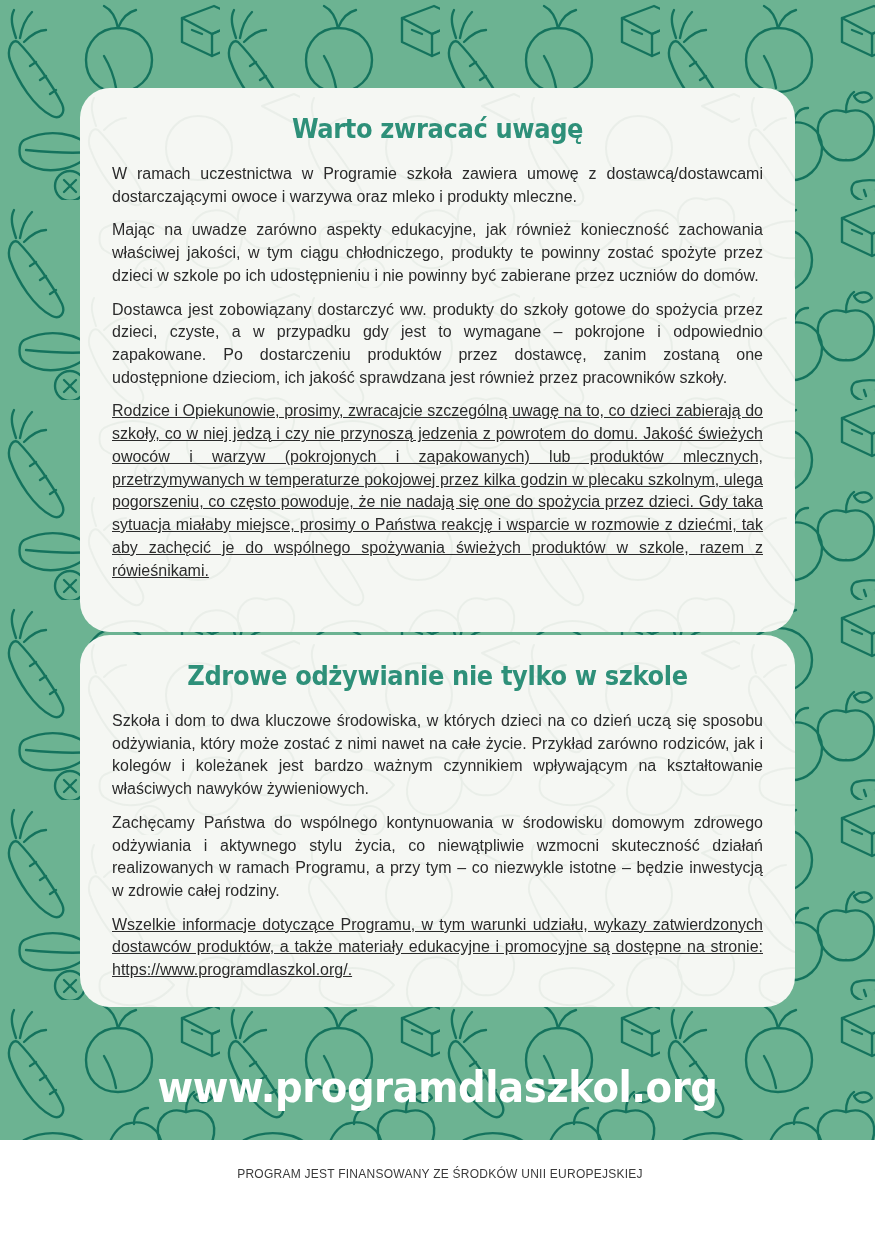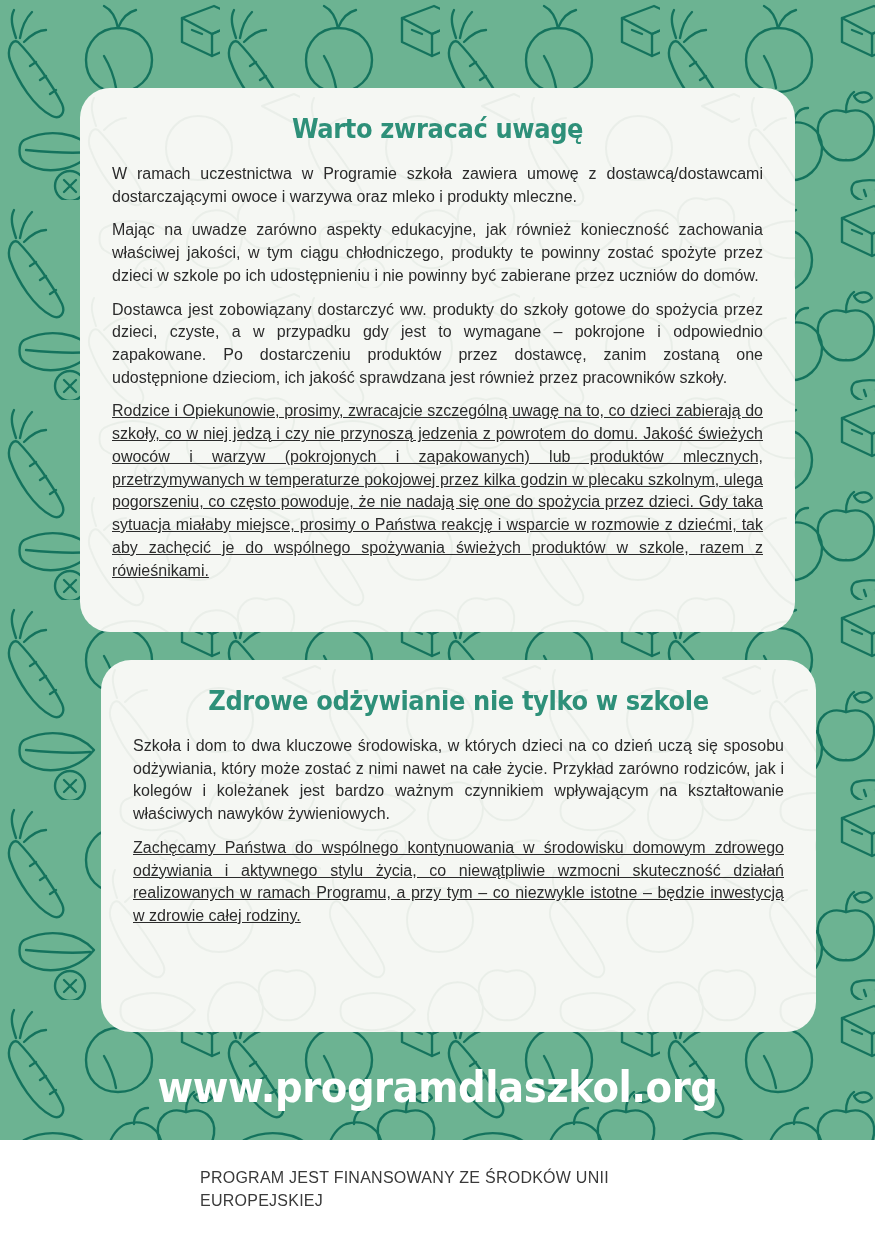--- a/index.html
+++ b/index.html
@@ -51,21 +51,21 @@
     height: 100%;
     opacity: 0.5;
     pointer-events: none;
   }
   .card-inner {
     position: relative;
     padding: 26px 32px 26px 32px;
   }
 
   #card-one { top: 88px; height: 544px; }
-  #card-two { top: 660px; height: 372px; margin-left: 21px; }
+  #card-two { top: 635px; height: 372px; }
 
   .card-heading {
     text-align: center;
     color: #2e9079;
     font-family: "DejaVu Sans", sans-serif;
     font-weight: bold;
     font-size: 26px;
     letter-spacing: -0.4px;
     margin-bottom: 19px;
     transform: scaleX(0.93);
@@ -120,22 +120,23 @@
     color: #1f1f1f;
     font-size: 11px;
     line-height: 1.25;
     font-family: "Liberation Sans", sans-serif;
   }
   .footer-text {
     position: absolute;
     left: 200px;
     top: 26px;
     width: 480px;
+    text-align: center;
     color: #3a3a3a;
-    font-size: 16px;
+    font-size: 12px;
     line-height: 1.45;
     letter-spacing: 0.25px;
     font-family: "Liberation Sans", sans-serif;
   }
 </style>
 </head>
 <body>
 
 <div class="page">
 
@@ -219,20 +220,21 @@
   <div class="card" id="card-two">
     <svg class="card-watermark" viewBox="0 0 715 372" preserveAspectRatio="none">
       <rect x="0" y="0" width="715" height="372" fill="url(#veg-light)"></rect>
     </svg>
 
     <div class="card-inner">
       <div class="card-heading">Zdrowe odżywianie nie tylko w szkole</div>
       <div class="card-body">
         <p>Szkoła i dom to dwa kluczowe środowiska, w których dzieci na co dzień uczą się sposobu odżywiania, który może zostać z nimi nawet na całe życie. Przykład zarówno rodziców, jak i kolegów i koleżanek jest bardzo ważnym czynnikiem wpływającym na kształtowanie właściwych nawyków żywieniowych.</p>
         <p>Zachęcamy Państwa do wspólnego kontynuowania w środowisku domowym zdrowego odżywiania i aktywnego stylu życia, co niewątpliwie wzmocni skuteczność działań realizowanych w ramach Programu, a przy tym – co niezwykle istotne – będzie inwestycją w zdrowie całej rodziny.</p>
+        <p>Wszelkie informacje dotyczące Programu, w tym warunki udziału, wykazy zatwierdzonych dostawców produktów, a także materiały edukacyjne i promocyjne są dostępne na stronie: https://www.programdlaszkol.org/.</p>
       </div>
     </div>
   </div>
 
   <div class="url-banner">www.programdlaszkol.org</div>
 
   <div class="footer">
 
 
     <div class="footer-text">

